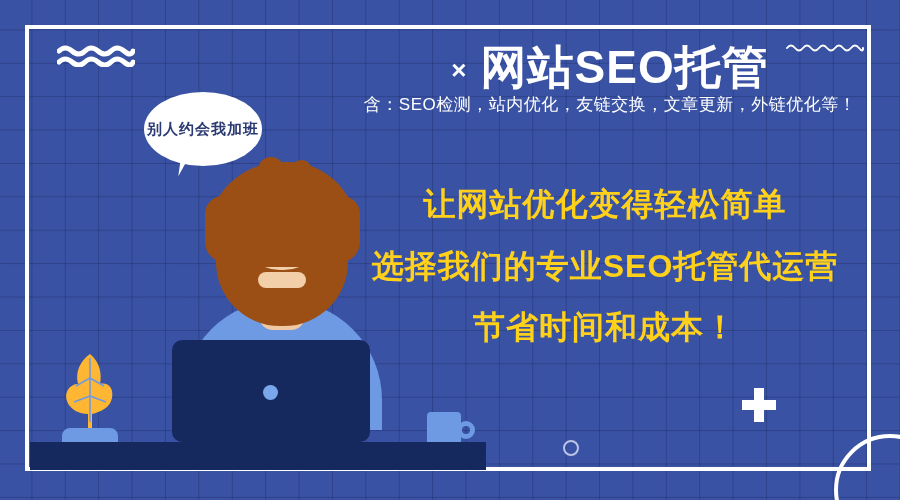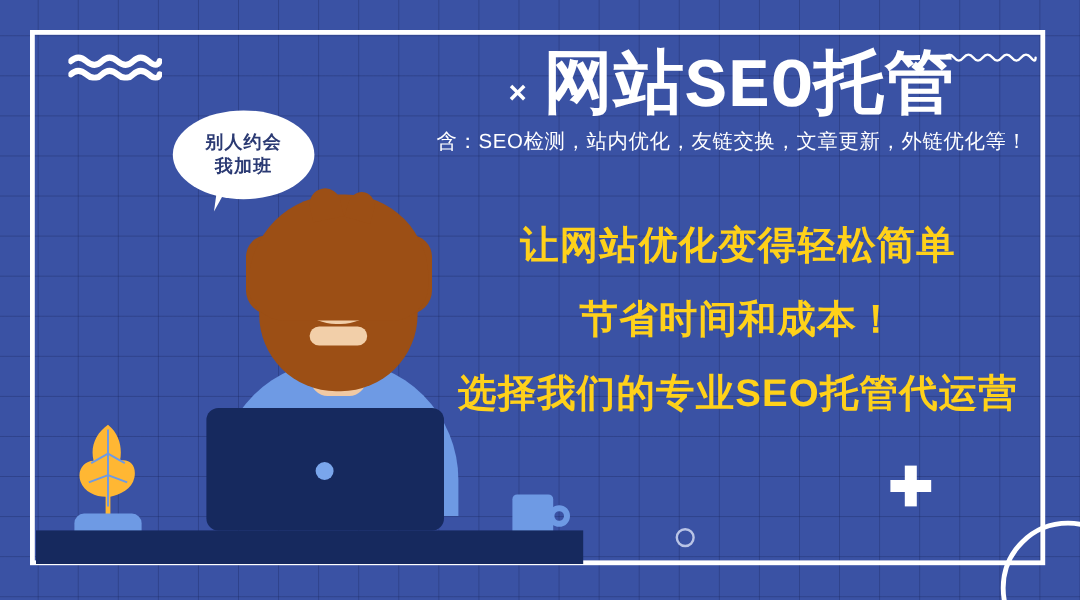--- a/index.html
+++ b/index.html
@@ -46,41 +46,41 @@
   }
 
   
   .head-wrap{position:absolute;left:330px;top:42px;width:560px;text-align:center;}
   .title-row{
     display:flex;align-items:center;justify-content:center;gap:14px;
     color:#ffffff;
   }
   .x-mark{font-size:26px;font-weight:700;line-height:1;padding-top:6px;}
   .main-title{
-    font-size:58px;font-weight:700;letter-spacing:1px;line-height:1.1;
-    color:#ffffff;white-space:nowrap;font-family:Liberation Mono, monospace;
+    font-size:46px;font-weight:700;letter-spacing:1px;line-height:1.1;
+    color:#ffffff;white-space:nowrap;
   }
   .sub-title{
     color:#ffffff;font-size:17px;letter-spacing:.5px;
     white-space:nowrap;
   }
 
   
-  .slogan{position:absolute;left:332px;top:188px;width:566px;text-align:center;}
+  .slogan{position:absolute;left:322px;top:188px;width:566px;text-align:center;}
   .slogan-line{
     color:#ffd11a;font-size:32px;font-weight:700;letter-spacing:1px;
     line-height:1.05;margin-bottom:28px;white-space:nowrap;
   }
   .slogan-line:last-child{margin-bottom:0;}
 
   
   .bubble{
     position:absolute;left:144px;top:92px;width:118px;height:74px;
     background:#ffffff;border-radius:50%/50%;
-    display:flex;flex-direction:column;align-items:center;justify-content:center;
+    display:flex;flex-direction:row;align-items:center;justify-content:center;
     z-index:6;
   }
   .bubble-line{
     color:#2b3a73;font-size:15px;font-weight:700;line-height:1.35;
     letter-spacing:1px;
   }
   .bubble-tail{
     position:absolute;left:180px;top:152px;width:0;height:0;
     border-left:10px solid #ffffff;
     border-bottom:26px solid transparent;
@@ -202,22 +202,22 @@
   <div class="head-wrap">
     <div class="title-row">
       <span class="x-mark">×</span>
       <span class="main-title">网站SEO托管</span>
     </div>
     <div class="sub-title">含：SEO检测，站内优化，友链交换，文章更新，外链优化等！</div>
   </div>
 
   <div class="slogan">
     <div class="slogan-line">让网站优化变得轻松简单</div>
+    <div class="slogan-line">选择我们的专业SEO托管代运营</div>
     <div class="slogan-line">节省时间和成本！</div>
-    <div class="slogan-line">选择我们的专业SEO托管代运营</div>
   </div>
 
   <div class="person">
     <div class="shirt"></div>
     <div class="neck"></div>
     <div class="ear-l"></div>
     <div class="ear-r"></div>
     <div class="head"></div>
     <div class="beard"></div>
     <div class="face-lower"></div>

